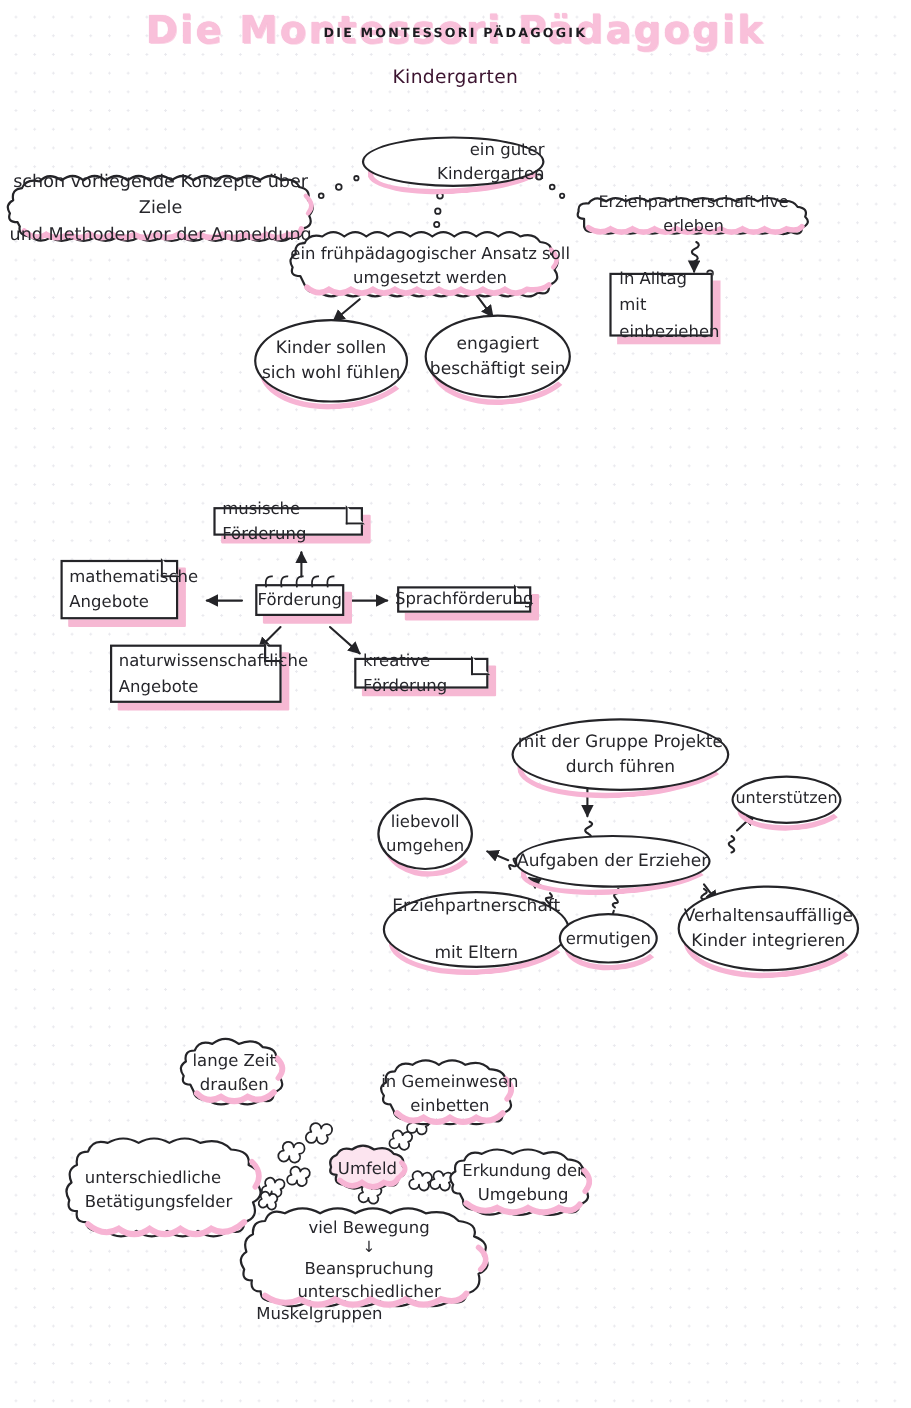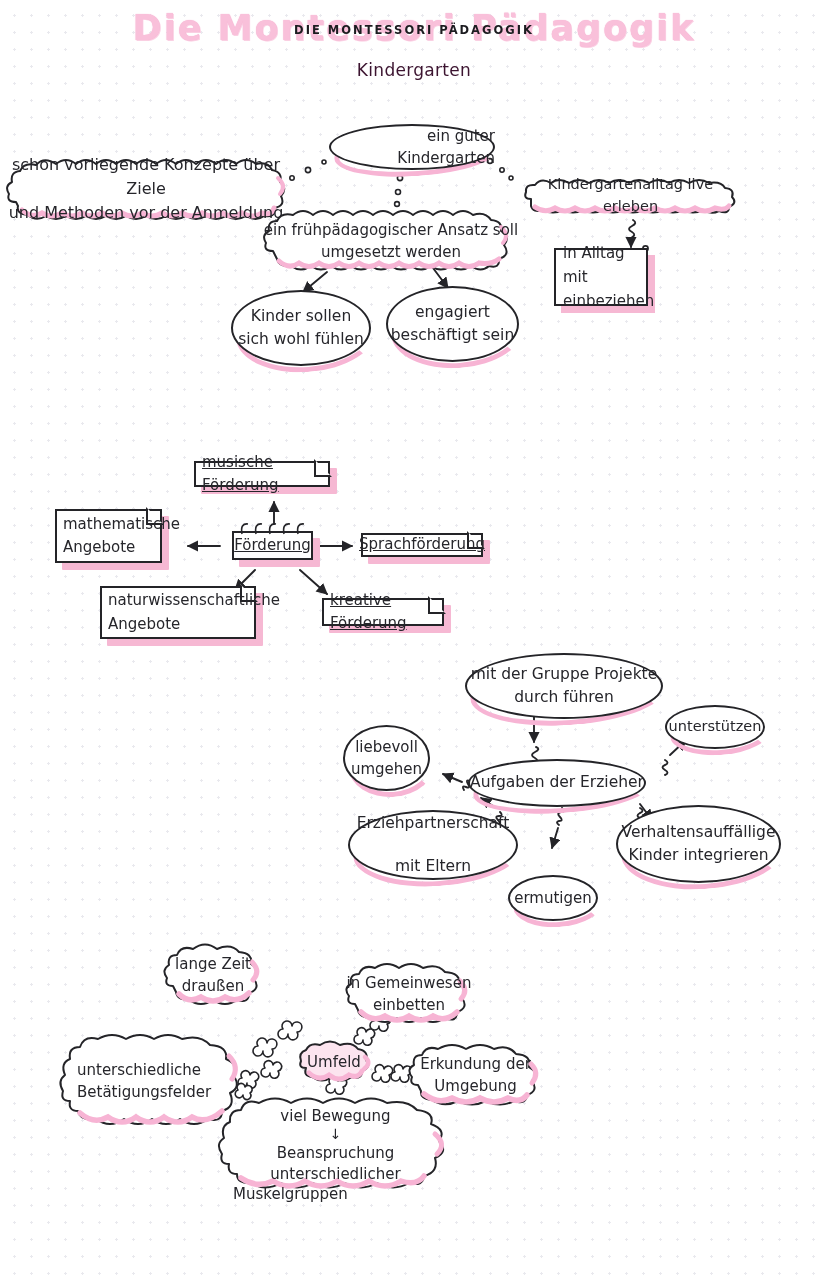--- a/index.html
+++ b/index.html
@@ -94,21 +94,21 @@
     border-left:2px solid #242428;border-bottom:2px solid #242428;
     transform:skewX(0deg);
     clip-path:polygon(0 0,100% 100%,0 100%);
   }
   .note .txt{
     position:absolute;inset:0;padding:0 8px;
     display:flex;flex-direction:column;align-items:flex-start;justify-content:center;
     text-align:left;color:#26262b;z-index:3;
     font-size:16px;line-height:1.55;box-sizing:border-box;
   }
-  .note.center .txt{align-items:center;text-decoration:underline;}
+  .note.center .txt{align-items:center;}
   
   .rect{position:absolute;z-index:4;}
   .rect .shadow{
     position:absolute;left:7px;top:7px;width:100%;height:100%;
     background:#f6b8d3;
   }
   .rect .body{
     position:absolute;left:0;top:0;width:100%;height:100%;
     background:#fff;border:2px solid #242428;box-sizing:border-box;
   }
@@ -229,21 +229,21 @@
     <span>und Methoden vor der Anmeldung</span>
   </div>
 </div>
 
 <div class="cloud" style="left:523px;top:177px;width:215px;height:38px;">
   <svg width="215" height="38" viewBox="0 0 215 38">
     <path d="M8,22 Q0,22 3,15 Q2,7 12,8 Q18,0 28,6 Q36,0 46,6 Q56,0 66,6 Q76,0 86,6 Q96,0 106,6 Q116,0 126,6 Q136,0 146,6 Q156,0 166,6 Q176,0 186,6 Q198,4 202,11 Q212,12 209,20 Q215,26 206,30 Q206,38 196,34 Q188,38 180,33 Q170,38 160,33 Q150,38 140,33 Q130,38 120,33 Q110,38 100,33 Q90,38 80,33 Q70,38 60,33 Q50,38 40,33 Q30,38 20,33 Q10,36 8,29 Z" fill="#fff" stroke="#242428" stroke-width="2" stroke-linejoin="round"></path>
     <path d="M12,30 Q22,37 32,31 Q42,37 52,31 Q62,37 72,31 Q82,37 92,31 Q102,37 112,31 Q122,37 132,31 Q142,37 152,31 Q162,37 172,31 Q182,37 192,31 Q202,34 206,29" fill="none" stroke="#f7b4d4" stroke-width="5" stroke-linecap="round"></path>
   </svg>
   <div class="txt" style="font-size:14.5px;">
-    <span>Kindergartenalltag live erleben</span>
+    <span>Erziehpartnerschaft live erleben</span>
   </div>
 </div>
 
 <div class="cloud" style="left:261px;top:207px;width:260px;height:68px;">
   <svg width="260" height="68" viewBox="0 0 260 68">
     <path d="M12,44 Q2,44 5,36 Q0,28 8,24 Q6,14 16,14 Q20,5 32,8 Q42,0 52,8 Q62,0 72,8 Q82,0 92,8 Q102,0 112,8 Q122,0 132,8 Q142,0 152,8 Q162,0 172,8 Q182,0 192,8 Q202,0 212,8 Q224,4 230,13 Q242,14 240,24 Q250,30 243,38 Q250,48 238,52 Q239,62 228,59 Q220,66 210,59 Q200,66 190,59 Q180,66 170,59 Q160,66 150,59 Q140,66 130,59 Q120,66 110,59 Q100,66 90,59 Q80,66 70,59 Q60,66 50,59 Q40,66 30,59 Q18,60 16,52 Z" fill="#fff" stroke="#242428" stroke-width="2" stroke-linejoin="round"></path>
     <path d="M18,54 Q28,63 38,56 Q48,63 58,56 Q68,63 78,56 Q88,63 98,56 Q108,63 118,56 Q128,63 138,56 Q148,63 158,56 Q168,63 178,56 Q188,63 198,56 Q208,63 218,56 Q230,58 238,52" fill="none" stroke="#f7b4d4" stroke-width="5" stroke-linecap="round"></path>
     <path d="M240,20 Q249,28 242,36" fill="none" stroke="#f7b4d4" stroke-width="4" stroke-linecap="round"></path>
   </svg>
   <div class="txt" style="font-size:15px;justify-content:center;">
@@ -377,21 +377,21 @@
 
 <div class="ell" style="left:348px;top:810px;width:170px;height:70px;">
   <div class="shadow"></div>
   <div class="body"></div>
   <div class="txt" style="font-size:15.5px;gap:20px;">
     <span>Erziehpartnerschaft</span>
     <span>mit Eltern</span>
   </div>
 </div>
 
-<div class="ell" style="left:508px;top:875px;width:90px;height:46px;text-decoration:underline;">
+<div class="ell" style="left:508px;top:830px;width:90px;height:46px;text-decoration:underline;">
   <div class="shadow"></div>
   <div class="body"></div>
   <div class="txt" style="font-size:15px;">
     <span>ermutigen</span>
   </div>
 </div>
 
 <div class="ell" style="left:616px;top:805px;width:165px;height:78px;">
   <div class="shadow"></div>
   <div class="body"></div>

